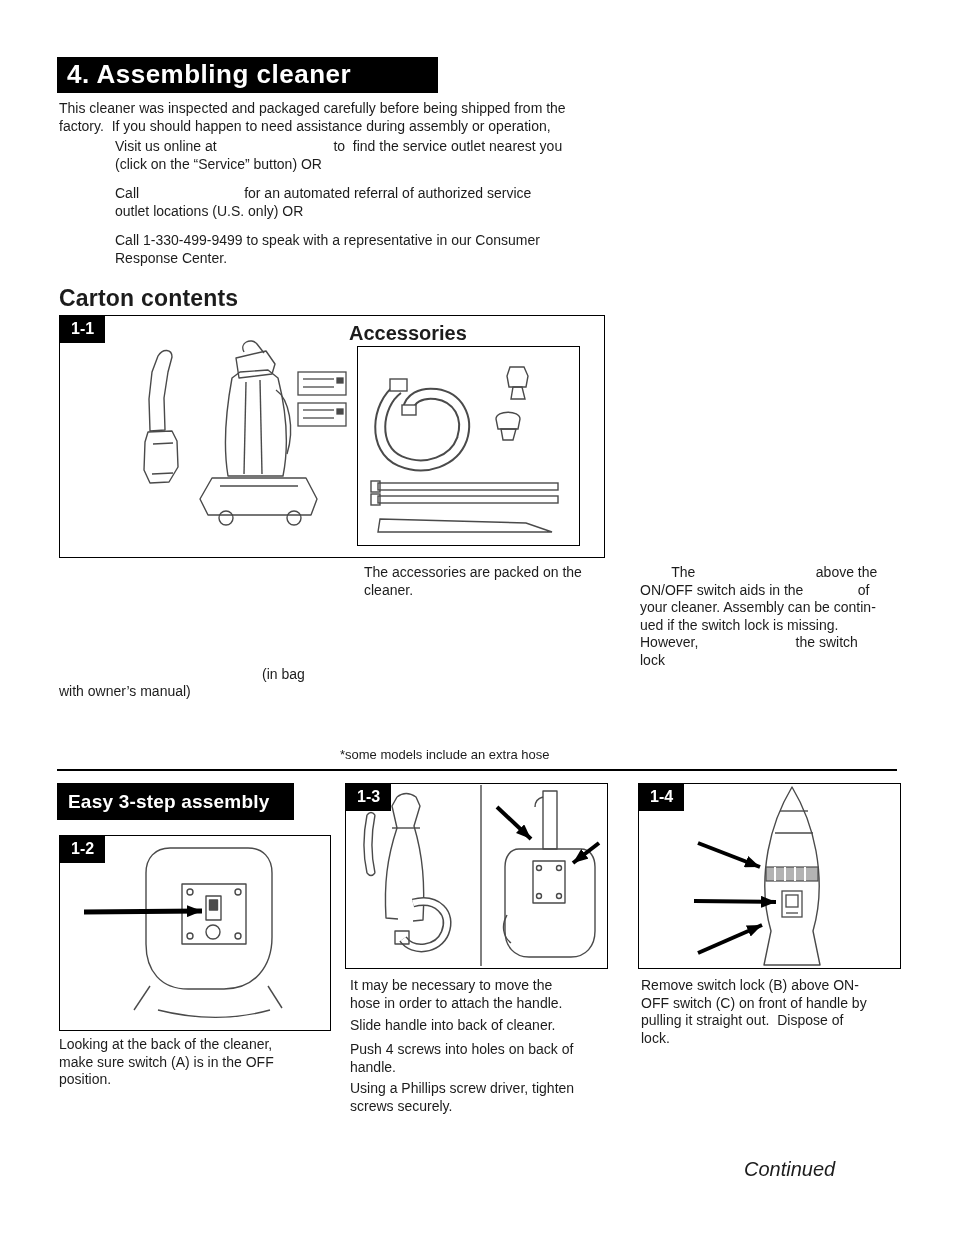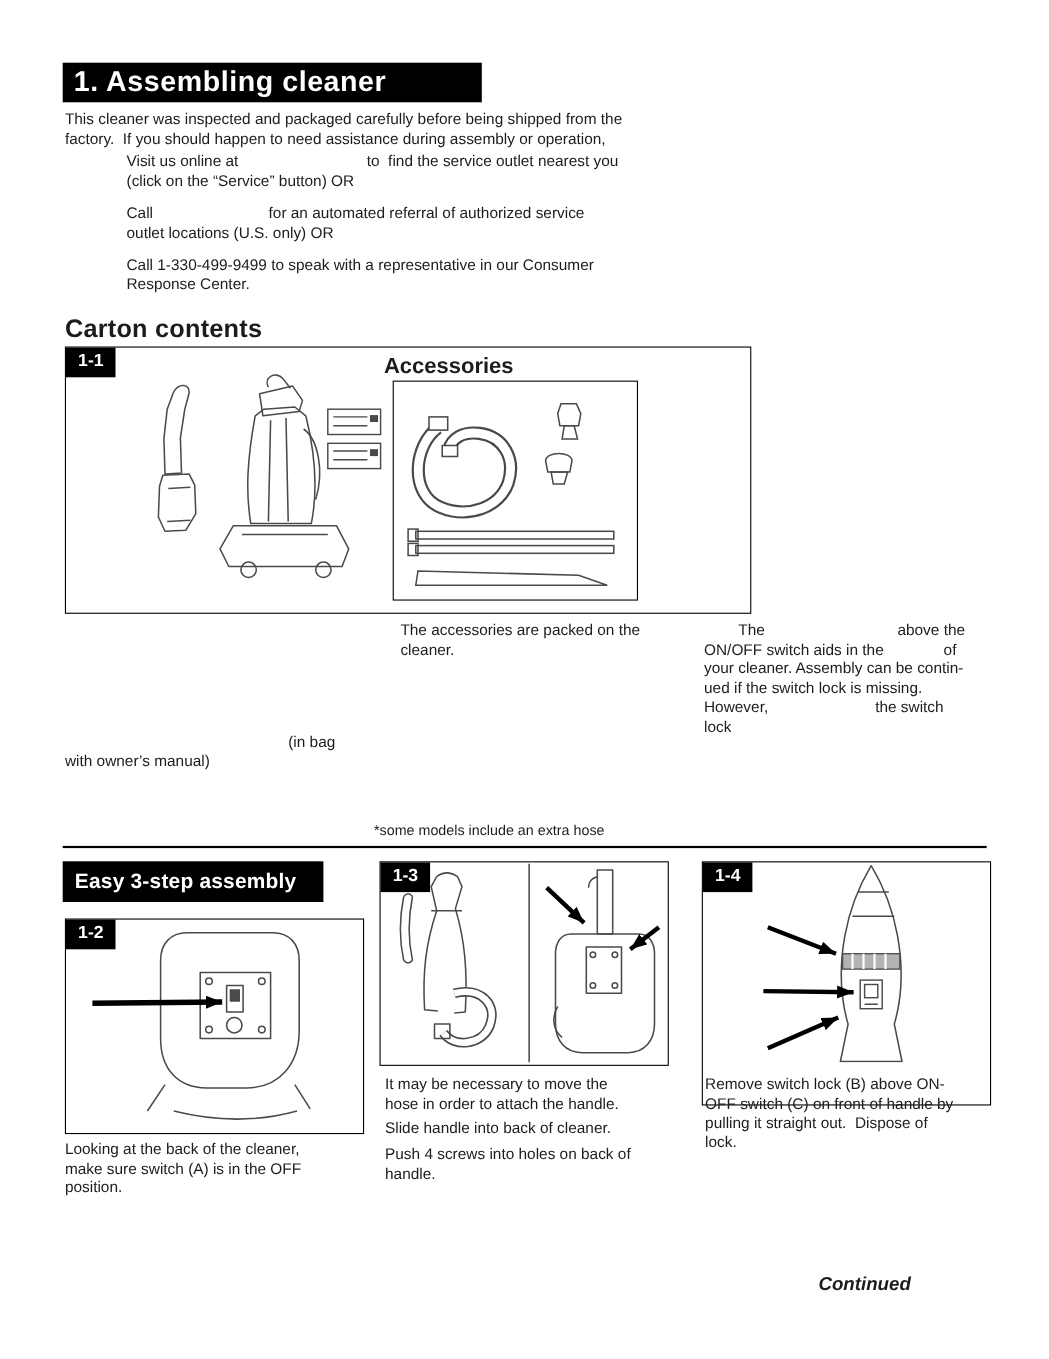--- a/index.html
+++ b/index.html
@@ -10,42 +10,42 @@
   .body-text { font-size:14px; line-height:17.5px; white-space:pre-wrap; }
   .small-text { font-size:13px; line-height:16px; }
   .title-bar { background:#000; color:#fff; font-weight:bold; font-size:26px; line-height:26px; padding:4px 8px 6px 10px; letter-spacing:0.5px; }
   .h2 { font-weight:bold; font-size:23px; letter-spacing:0.2px; }
   .figbox { position:absolute; border:1.6px solid #000; background:#fff; }
   .figlabel { position:absolute; left:0; top:0; background:#000; color:#fff; font-weight:bold; font-size:16px; line-height:16px; padding:5px 11px 6px; }
   .acc-head { position:absolute; font-weight:bold; font-size:20px; }
   .innerbox { position:absolute; border:1.4px solid #000; background:#fff; }
   .black-bar { background:#000; color:#fff; font-weight:bold; font-size:19px; line-height:19px; padding:9px 12px 9px 11px; letter-spacing:0.2px; }
   .hr { position:absolute; height:2px; background:#000; }
-  .continued { font-weight:bold; font-style:italic; font-size:17px;text-align:right; }
+  .continued { font-weight:normal; font-style:italic; font-size:20px;text-align:right; }
 </style>
 </head>
 <body>
 
 <div class="page">
 
-  <div class="abs title-bar" style="left:57px; top:57px; width:381px;">1. Assembling cleaner</div>
+  <div class="abs title-bar" style="left:57px; top:57px; width:381px;">4. Assembling cleaner</div>
 
   <div class="abs body-text" style="left:59px; top:100px; width:565px;">This cleaner was inspected and packaged carefully before being shipped from the
 factory.  If you should happen to need assistance during assembly or operation,</div>
 
   <div class="abs body-text" style="left:115px; top:138px; width:495px;">Visit us online at                              to  find the service outlet nearest you
 (click on the “Service” button) OR</div>
   <div class="abs body-text" style="left:115px; top:185px; width:495px;">Call                           for an automated referral of authorized service
 outlet locations (U.S. only) OR</div>
   <div class="abs body-text" style="left:115px; top:232px; width:495px;">Call 1-330-499-9499 to speak with a representative in our Consumer
 Response Center.</div>
 
   <div class="abs h2" style="left:59px; top:285px;">Carton contents</div>
 
-  <div class="figbox" style="left:59px; top:315px; width:624px; height:243px;">
+  <div class="figbox" style="left:59px; top:315px; width:546px; height:243px;">
     <div class="figlabel">1-1</div>
     <div class="acc-head" style="left:289px; top:6px;">Accessories</div>
 
     <svg class="abs" style="left:36px; top:16px;" width="256" height="212" viewBox="0 0 256 212">
       <g fill="none" stroke="#4a4a4a" stroke-width="1.4" stroke-linejoin="round">
         <path d="M62 24 c5 -8 14 -7 14 1 l-4 15 -4 26 1 32 -15 1 -1 -32 3 -27 z"></path>
         <path d="M52 100 l24 -1 5 10 1 26 -9 15 -19 1 -6 -13 1 -28 z"></path>
         <line x1="57" y1="112" x2="77" y2="111"></line>
         <line x1="56" y1="142" x2="77" y2="141"></line>
         <path d="M148 20 c-5 -9 7 -15 13 -8 l7 9"></path>
@@ -174,22 +174,24 @@
       </g>
       <line x1="150" y1="22" x2="184" y2="54" stroke="#000" stroke-width="4" marker-end="url(#ah3)"></line>
       <line x1="252" y1="58" x2="226" y2="78" stroke="#000" stroke-width="4" marker-end="url(#ah3)"></line>
     </svg>
   </div>
   <div class="abs body-text" style="left:350px; top:977px; width:262px;">It may be necessary to move the
 hose in order to attach the handle.</div>
   <div class="abs body-text" style="left:350px; top:1017px; width:262px;">Slide handle into back of cleaner.</div>
   <div class="abs body-text" style="left:350px; top:1041px; width:262px;">Push 4 screws into holes on back of
 handle.</div>
-
-  <div class="figbox" style="left:638px; top:783px; width:263px; height:222px;">
+  <div class="abs body-text" style="left:350px; top:1080px; width:262px;">Using a Phillips screw driver, tighten
+screws securely.</div>
+
+  <div class="figbox" style="left:638px; top:783px; width:263px; height:186px;">
     <div class="figlabel">1-4</div>
     <svg class="abs" style="left:1px; top:1px;" width="259" height="181" viewBox="0 0 259 181">
       <defs>
         <marker id="ah4" markerUnits="userSpaceOnUse" markerWidth="16" markerHeight="12" refX="15" refY="6" orient="auto">
             <path d="M0,0 L15,6 L0,12 z" fill="#000"></path>
           </marker>
       </defs>
       <g fill="none" stroke="#4a4a4a" stroke-width="1.4" stroke-linejoin="round">
         <path d="M152 2 c-12 20 -20 42 -24 64 c-5 28 -4 56 3 80 l-7 34 h56 l-7 -34 c7 -24 8 -52 3 -80 c-4 -22 -12 -44 -24 -64 z"></path>
         <path d="M140 26 h28"></path>

